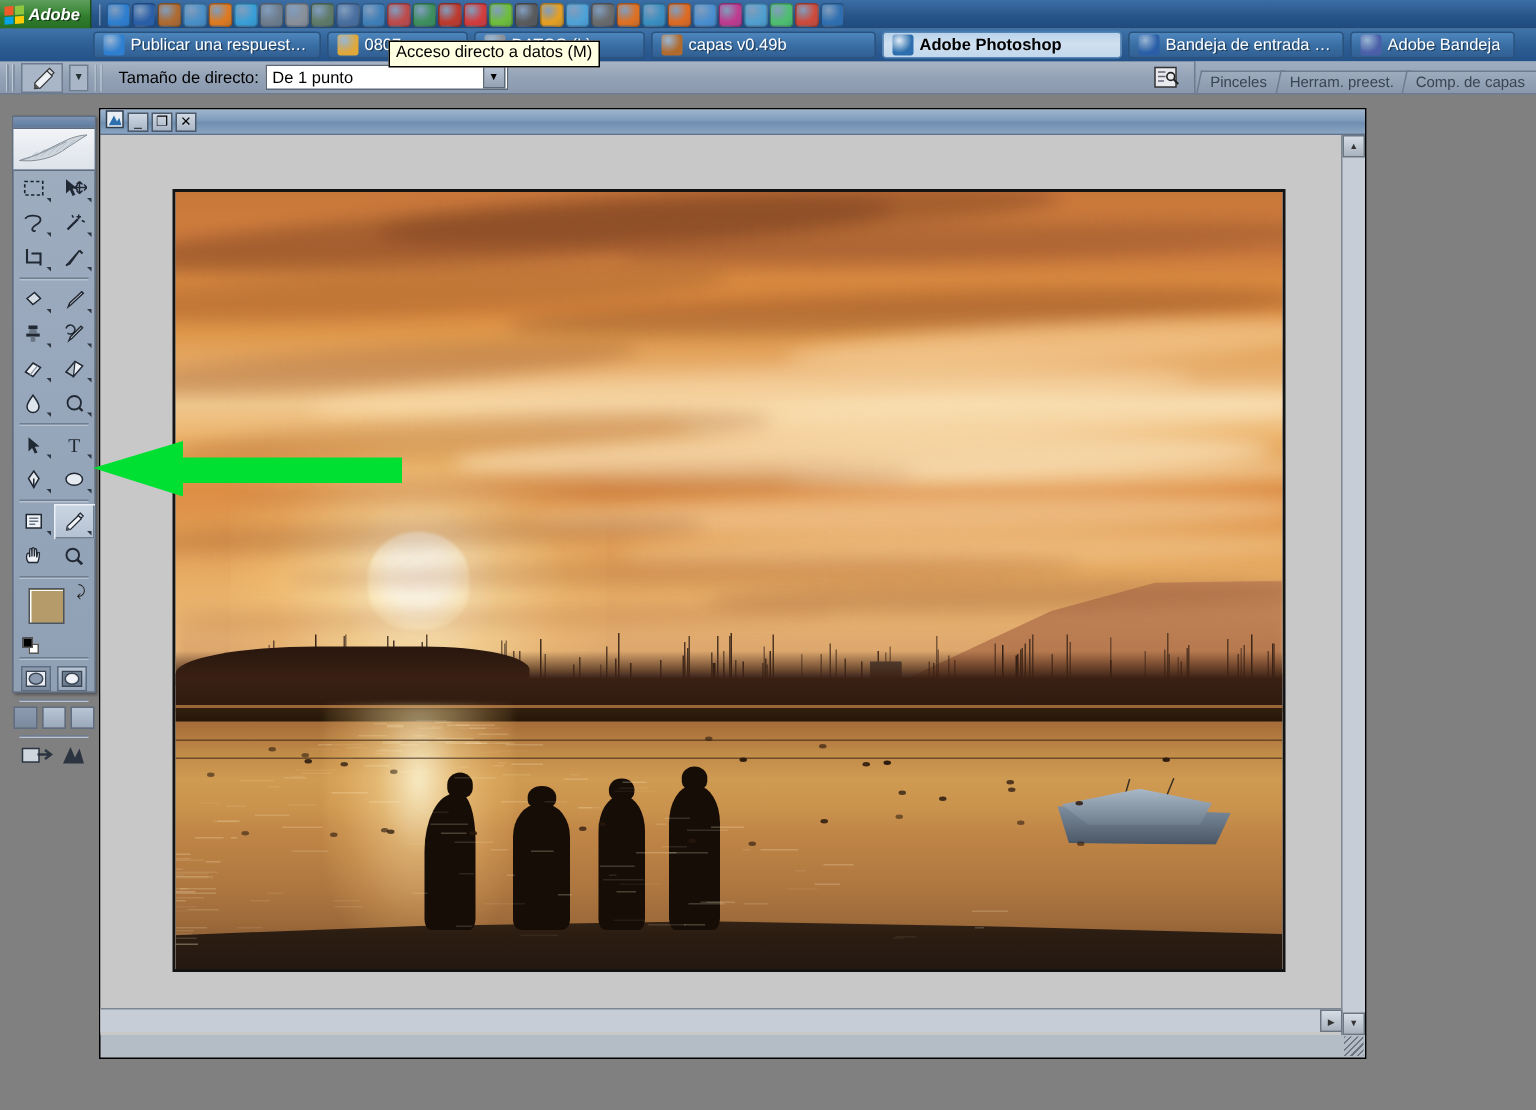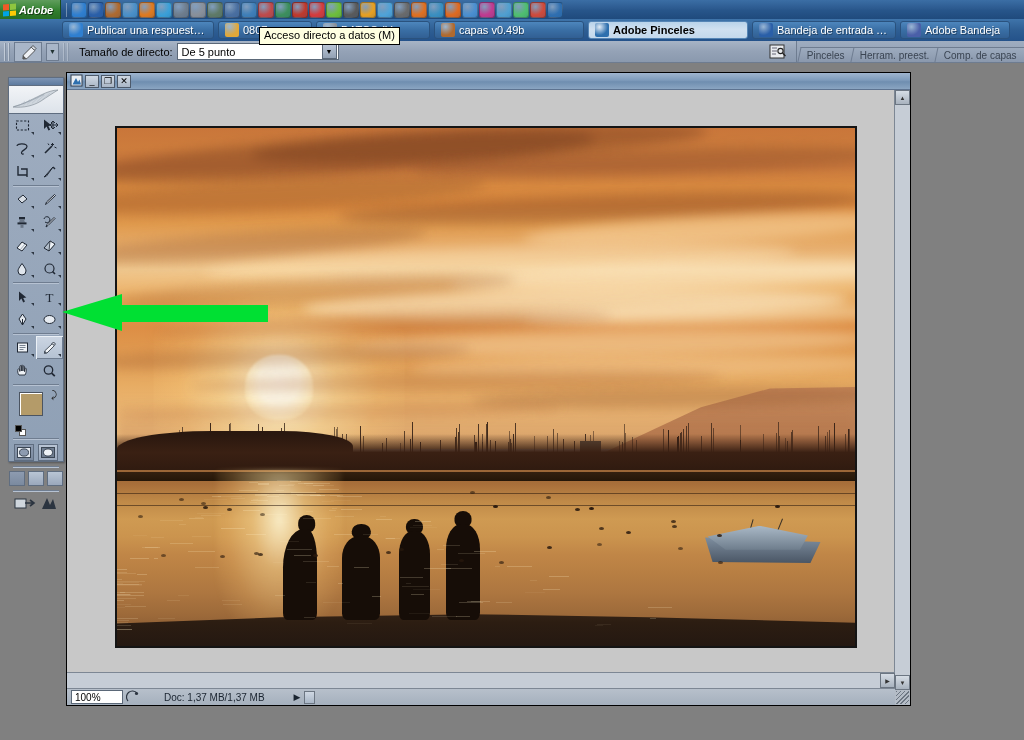--- a/index.html
+++ b/index.html
@@ -443,21 +443,21 @@
     <div class="taskbtn" style="width: 114px;">
       <span class="tb-icon" style="background: radial-gradient(circle at 32% 28%, rgba(255, 255, 255, 0.467), rgb(138, 144, 153) 60%, rgb(138, 144, 153) 100%); border-radius: 2px;"></span>
       <span style="overflow: hidden; text-overflow: ellipsis;">DATOS (I:)</span>
     </div>
     <div class="taskbtn" style="width: 150px;">
       <span class="tb-icon" style="background: radial-gradient(circle at 32% 28%, rgba(255, 255, 255, 0.467), rgb(176, 106, 46) 60%, rgb(176, 106, 46) 100%); border-radius: 2px;"></span>
       <span style="overflow: hidden; text-overflow: ellipsis;">capas v0.49b</span>
     </div>
     <div class="taskbtn active" style="width: 160px;">
       <span class="tb-icon" style="background: radial-gradient(circle at 32% 28%, rgba(255, 255, 255, 0.467), rgb(45, 111, 174) 60%, rgb(45, 111, 174) 100%); border-radius: 2px;"></span>
-      <span style="overflow: hidden; text-overflow: ellipsis;">Adobe Pinceles</span>
+      <span style="overflow: hidden; text-overflow: ellipsis;">Adobe Photoshop</span>
     </div>
     <div class="taskbtn" style="width: 144px;">
       <span class="tb-icon" style="background: radial-gradient(circle at 32% 28%, rgba(255, 255, 255, 0.467), rgb(42, 95, 168) 60%, rgb(42, 95, 168) 100%); border-radius: 2px;"></span>
       <span style="overflow: hidden; text-overflow: ellipsis;">Bandeja de entrada - Outl...</span>
     </div>
     <div class="taskbtn" style="width: 110px;">
       <span class="tb-icon" style="background: radial-gradient(circle at 32% 28%, rgba(255, 255, 255, 0.467), rgb(74, 95, 168) 60%, rgb(74, 95, 168) 100%); border-radius: 2px;"></span>
       <span style="overflow: hidden; text-overflow: ellipsis;">Adobe Bandeja</span>
     </div>
   </div>
@@ -470,21 +470,21 @@
     <svg width="20" height="16" viewBox="0 0 20 16">
       <path d="M15 1.5l3 3-2 2-3-3z" fill="#d8dde4" stroke="#333" stroke-width="0.8"></path>
       <path d="M13.3 3.2l3.5 3.5-8 8-3.8.3.3-3.8z" fill="#eef1f5" stroke="#333" stroke-width="0.8"></path>
       <path d="M5 11.2l-.3 3.8 3.8-.3z" fill="#555"></path>
     </svg>
   </div>
   <div class="mini-drop">▼</div>
   <div class="grip" style="opacity:.5"></div>
   <div class="ob-label">Tamaño de directo:</div>
   <div class="ob-select">
-    <span>De 5 punto</span>
+    <span>De 1 punto</span>
     <span class="arrow">▼</span>
   </div>
   <div class="ob-right">
     <div class="dock-icon">
       <svg width="19" height="17" viewBox="0 0 19 17">
         <rect x="1" y="2" width="14" height="13" fill="#e8eaee" stroke="#333" stroke-width="1"></rect>
         <path d="M3 5h5M3 8h5M3 11h4" stroke="#667" stroke-width="1"></path>
         <circle cx="11.5" cy="8" r="2.6" fill="none" stroke="#222" stroke-width="1.1"></circle>
         <path d="M13.5 10l3 3" stroke="#222" stroke-width="1.3"></path>
       </svg>
@@ -1107,32 +1107,20 @@
   </div>
 
   <div id="vscroll">
     <div class="sb-btn">▲</div>
     <div class="sb-btn" style="position:absolute;bottom:0;">▼</div>
   </div>
   <div id="hscroll">
     <div class="sb-btn" style="position:absolute;right:0;">▶</div>
   </div>
 
-  <div id="statusbar">
-    <div id="zoombox">100%</div>
-    <div>
-      <svg width="13" height="13">
-          <path d="M2 11 a6 6 0 0 1 9-8" fill="none" stroke="#2b3440" stroke-width="1.2"></path>
-          <circle cx="10.5" cy="3.5" r="1.6" fill="#2b3440"></circle>
-        </svg>
-    </div>
-    <div id="status-doc">Doc: 1,37 MB/1,37 MB</div>
-    <div class="st-arrow">▶</div>
-    <div style="width:11px;height:13px;background:linear-gradient(180deg,#cfd8e3,#a9b6c6);border:1px solid #6c7682;"></div>
-  </div>
   <div id="resizegrip"></div>
 </div>
 
 <div id="green-arrow">
   <svg width="206" height="50" viewBox="0 0 206 50">
     <polygon points="0,26 60,8 60,19 206,19 206,36 60,36 60,45" fill="#00e033"></polygon>
   </svg>
 </div>
 
 </body></html>

